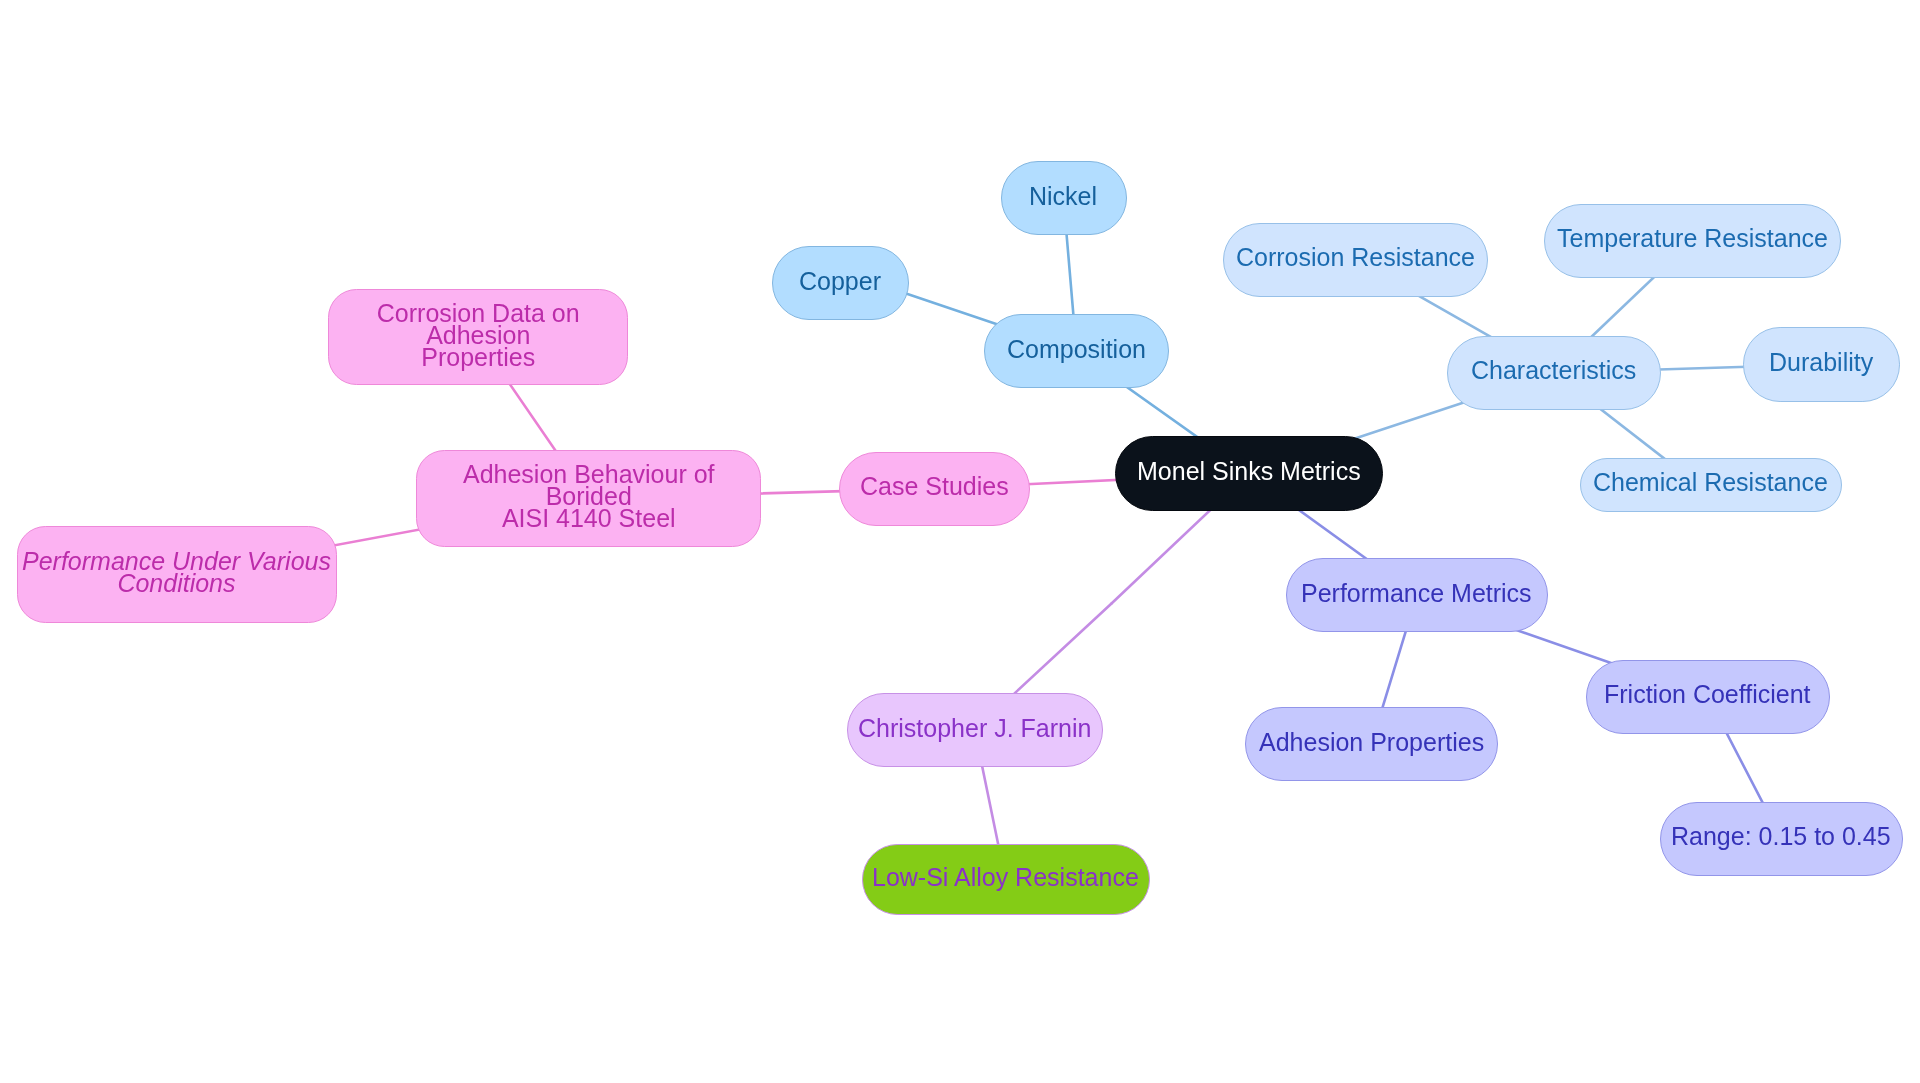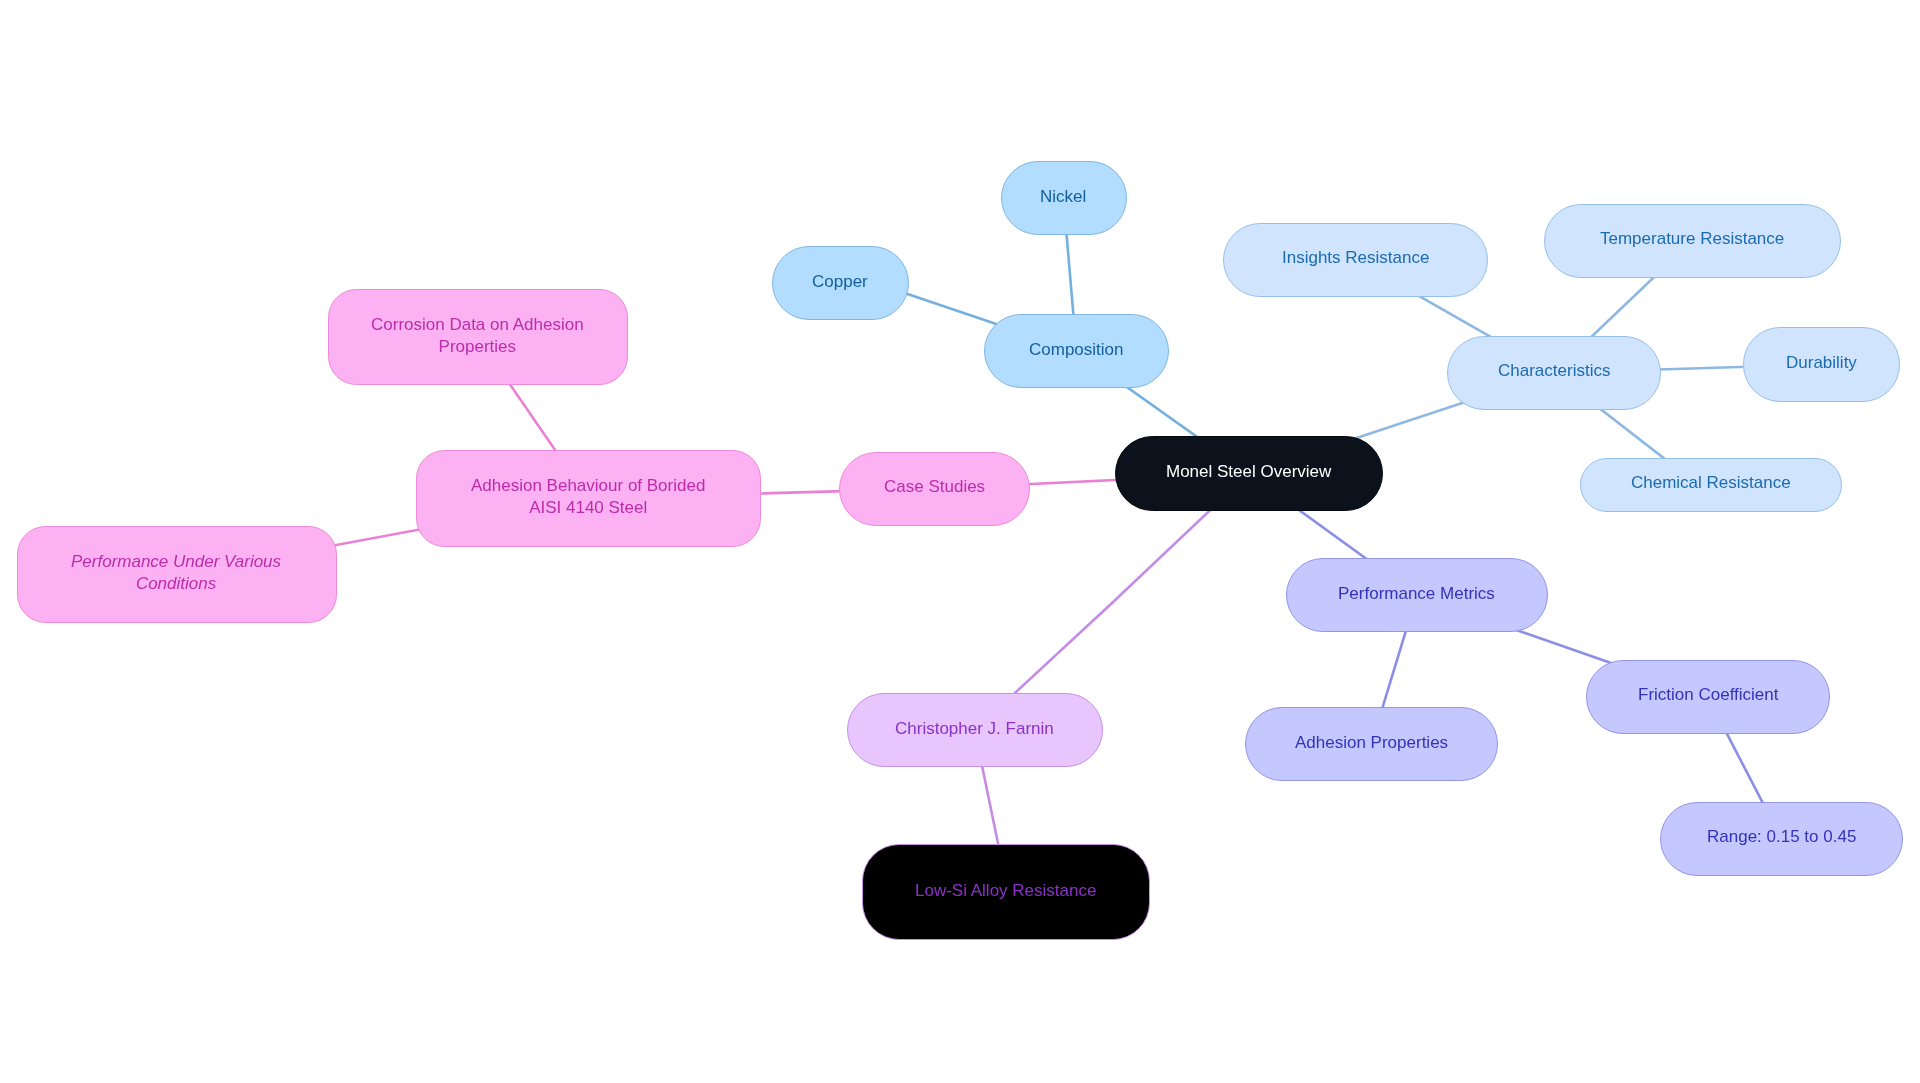--- a/index.html
+++ b/index.html
@@ -5,21 +5,21 @@
 <style>
   html,body{margin:0;padding:0;background:#ffffff;}
   body{width:1920px;height:1083px;overflow:hidden;
        font-family:"Liberation Sans",sans-serif;}
   #canvas{position:relative;width:1920px;height:1083px;background:#ffffff;overflow:hidden;}
   svg#mindmap-links{position:absolute;left:0;top:0;width:1920px;height:1083px;}
   #mindmap-nodes{position:absolute;left:0;top:0;width:1920px;height:1083px;}
   .mm-node{position:absolute;box-sizing:border-box;display:flex;align-items:center;
            justify-content:center;border-style:solid;border-width:1.2px;text-align:center;}
   .mm-label{will-change:transform;transform:translateZ(0);position:relative;top:-1.5px;
-            font-size:17px;line-height:21.8px;font-weight:400;display:block;}
+            font-size:25px;line-height:21.8px;font-weight:400;display:block;}
   .mm-line{display:block;}
 </style>
 </head>
 <body style="background: rgb(255, 255, 255);">
 
 <div id="canvas">
   <svg id="mindmap-links" viewBox="0 0 1920 1083">
     <path class="mm-edge" id="e-0" fill="none" stroke-linecap="round" d="M 1248.75 473.65 L 1076.5 351.3" stroke="#74b0df" stroke-width="2.6"></path>
     <path class="mm-edge" id="e-1" fill="none" stroke-linecap="round" d="M 1076.5 351.3 L 1063.5 198.29999999999998" stroke="#74b0df" stroke-width="2.6"></path>
     <path class="mm-edge" id="e-2" fill="none" stroke-linecap="round" d="M 1076.5 351.3 L 840.25 271.3" stroke="#74b0df" stroke-width="2.6"></path>
@@ -36,21 +36,21 @@
     <path class="mm-edge" id="e-13" fill="none" stroke-linecap="round" d="M 1111.25 603.7 L 974.75 730.3000000000001" stroke="#c48ce4" stroke-width="2.6"></path>
     <path class="mm-edge" id="e-14" fill="none" stroke-linecap="round" d="M 974.75 730.3000000000001 L 1005.75 881.1" stroke="#c48ce4" stroke-width="2.6"></path>
     <path class="mm-edge" id="e-15" fill="none" stroke-linecap="round" d="M 1248.75 473.65 L 934.25 488.6" stroke="#ea7fd3" stroke-width="2.6"></path>
     <path class="mm-edge" id="e-16" fill="none" stroke-linecap="round" d="M 934.25 488.6 L 588.25 498.25" stroke="#ea7fd3" stroke-width="2.6"></path>
     <path class="mm-edge" id="e-17" fill="none" stroke-linecap="round" d="M 588.25 498.25 L 477.75 337.4" stroke="#ea7fd3" stroke-width="2.6"></path>
     <path class="mm-edge" id="e-18" fill="none" stroke-linecap="round" d="M 588.25 498.25 L 176.5 574.65" stroke="#ea7fd3" stroke-width="2.6"></path>
   </svg>
   <div id="mindmap-nodes">
     <div class="mm-node" id="n-root" style="left: 1114.5px; top: 436.2px; width: 268.5px; height: 74.9px; border-radius: 37.45px; background: rgb(11, 18, 27); border-color: rgb(5, 9, 15);">
       <span class="mm-label" style="color: rgb(255, 255, 255);">
-          <span class="mm-line">Monel Steel Overview</span>
+          <span class="mm-line">Monel Sinks Metrics</span>
         </span>
     </div>
     <div class="mm-node" id="n-composition" style="left: 984px; top: 314.2px; width: 185px; height: 74.2px; border-radius: 37.1px; background: rgb(178, 221, 255); border-color: rgb(130, 182, 224);">
       <span class="mm-label" style="color: rgb(21, 96, 156);">
           <span class="mm-line">Composition</span>
         </span>
     </div>
     <div class="mm-node" id="n-nickel" style="left: 1000.5px; top: 161.2px; width: 126px; height: 74.2px; border-radius: 37.1px; background: rgb(178, 221, 255); border-color: rgb(130, 182, 224);">
       <span class="mm-label" style="color: rgb(21, 96, 156);">
           <span class="mm-line">Nickel</span>
@@ -61,21 +61,21 @@
           <span class="mm-line">Copper</span>
         </span>
     </div>
     <div class="mm-node" id="n-characteristics" style="left: 1447px; top: 335.6px; width: 213.5px; height: 74.2px; border-radius: 37.1px; background: rgb(208, 228, 254); border-color: rgb(151, 192, 232);">
       <span class="mm-label" style="color: rgb(27, 107, 176);">
           <span class="mm-line">Characteristics</span>
         </span>
     </div>
     <div class="mm-node" id="n-corrosion" style="left: 1223px; top: 222.5px; width: 264.5px; height: 74.2px; border-radius: 37.1px; background: rgb(208, 228, 254); border-color: rgb(151, 192, 232);">
       <span class="mm-label" style="color: rgb(27, 107, 176);">
-          <span class="mm-line">Insights Resistance</span>
+          <span class="mm-line">Corrosion Resistance</span>
         </span>
     </div>
     <div class="mm-node" id="n-temperature" style="left: 1544px; top: 203.6px; width: 296.5px; height: 74.2px; border-radius: 37.1px; background: rgb(208, 228, 254); border-color: rgb(151, 192, 232);">
       <span class="mm-label" style="color: rgb(27, 107, 176);">
           <span class="mm-line">Temperature Resistance</span>
         </span>
     </div>
     <div class="mm-node" id="n-durability" style="left: 1743px; top: 327.4px; width: 156.5px; height: 74.2px; border-radius: 37.1px; background: rgb(208, 228, 254); border-color: rgb(151, 192, 232);">
       <span class="mm-label" style="color: rgb(27, 107, 176);">
           <span class="mm-line">Durability</span>
@@ -104,21 +104,21 @@
     <div class="mm-node" id="n-range" style="left: 1660px; top: 801.5px; width: 242.5px; height: 74.2px; border-radius: 37.1px; background: rgb(197, 200, 254); border-color: rgb(146, 149, 233);">
       <span class="mm-label" style="color: rgb(53, 50, 184);">
           <span class="mm-line">Range: 0.15 to 0.45</span>
         </span>
     </div>
     <div class="mm-node" id="n-christopher" style="left: 847px; top: 693.2px; width: 255.5px; height: 74.2px; border-radius: 37.1px; background: rgb(232, 198, 253); border-color: rgb(199, 145, 230);">
       <span class="mm-label" style="color: rgb(138, 50, 200);">
           <span class="mm-line">Christopher J. Farnin</span>
         </span>
     </div>
-    <div class="mm-node" id="n-lowsi" style="left: 862px; top: 844px; width: 287.5px; height: 96px; border-radius: 37.1px; background: #000000; border-color: rgb(199, 145, 230);">
+    <div class="mm-node" id="n-lowsi" style="left: 862px; top: 844px; width: 287.5px; height: 71px; border-radius: 37.1px; background: #84cc16; border-color: rgb(199, 145, 230);">
       <span class="mm-label" style="color: rgb(138, 50, 200);">
           <span class="mm-line">Low-Si Alloy Resistance</span>
         </span>
     </div>
     <div class="mm-node" id="n-casestudies" style="left: 839px; top: 451.5px; width: 190.5px; height: 74.2px; border-radius: 37.1px; background: rgb(252, 178, 242); border-color: rgb(238, 136, 217);">
       <span class="mm-label" style="color: rgb(188, 44, 170);">
           <span class="mm-line">Case Studies</span>
         </span>
     </div>
     <div class="mm-node" id="n-adhesionbeh" style="left: 415.5px; top: 450px; width: 345.5px; height: 96.5px; border-radius: 28.5px; background: rgb(252, 178, 242); border-color: rgb(238, 136, 217);">

